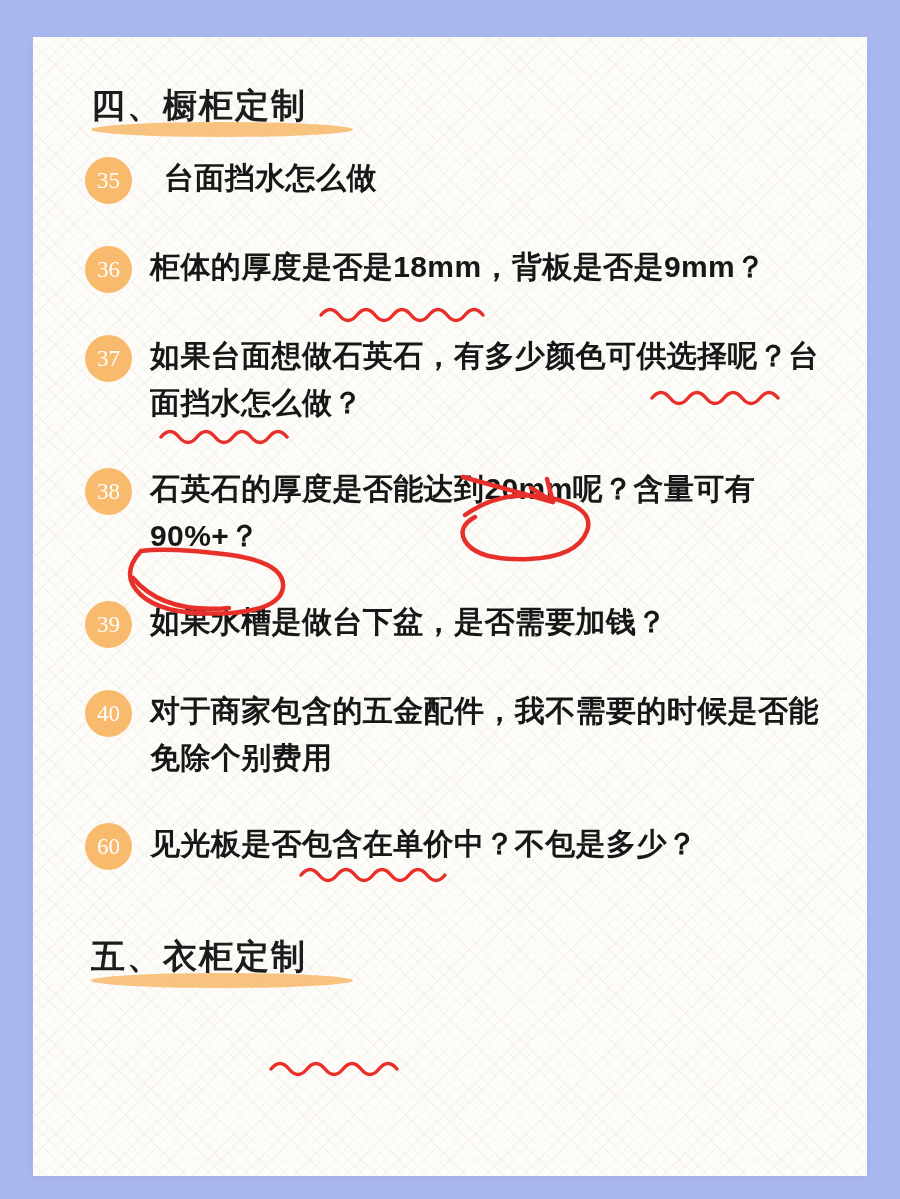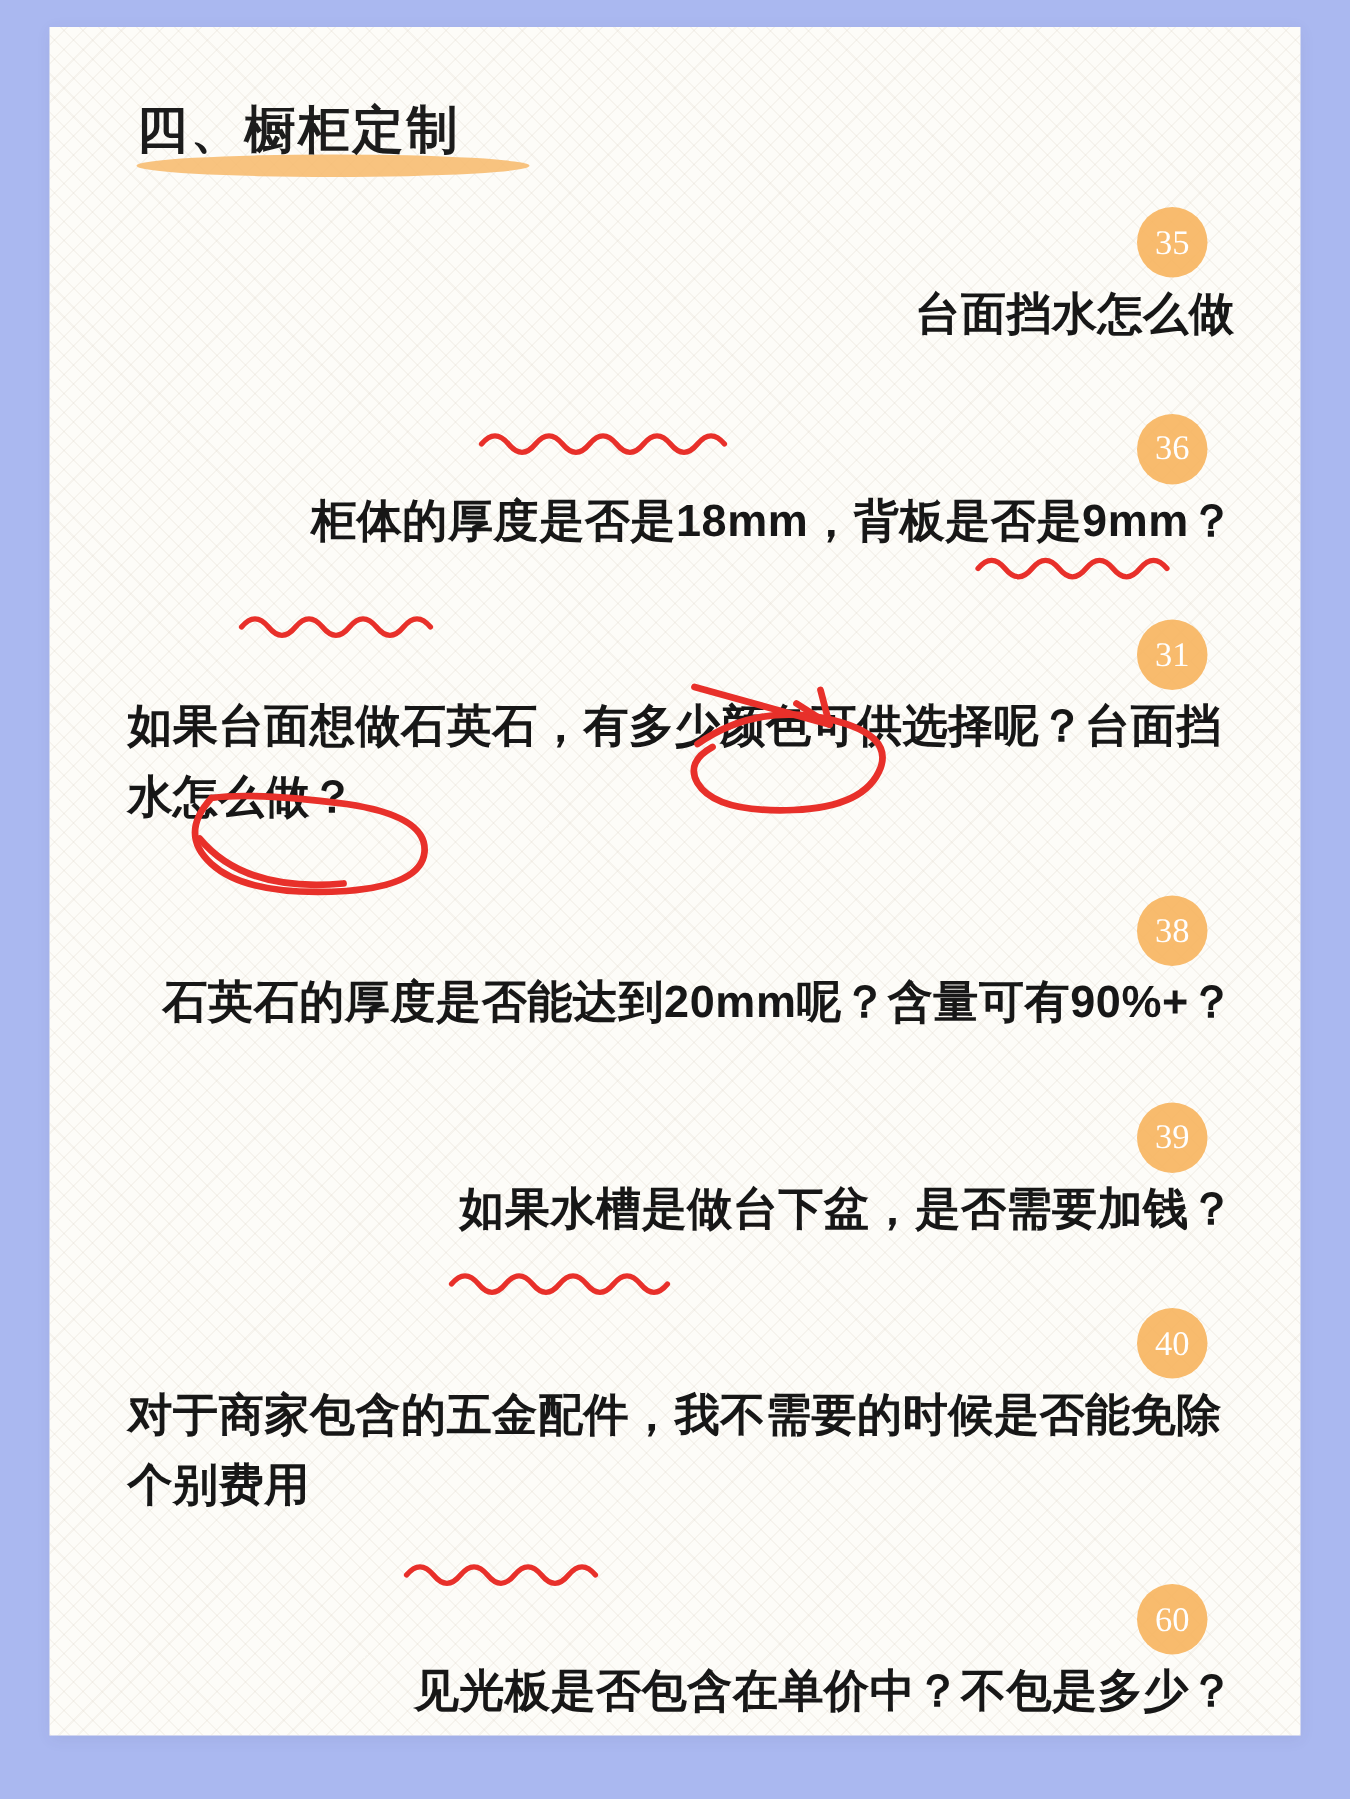--- a/index.html
+++ b/index.html
@@ -9,21 +9,21 @@
   body {
     width: 900px;
     height: 1199px;
     background: #aab8f0;
     font-family: "Liberation Sans", sans-serif;
     overflow: hidden;
   }
   .page {
     position: absolute;
     left: 33px;
-    top: 18px;
+    top: 37px;
     width: 834px;
     height: 1139px;
     background: #fdfcf8;
     background-image:
       repeating-linear-gradient(45deg, rgba(215,205,190,0.18) 0px, rgba(215,205,190,0.18) 1px, transparent 1px, transparent 9px),
       repeating-linear-gradient(-45deg, rgba(215,205,190,0.18) 0px, rgba(215,205,190,0.18) 1px, transparent 1px, transparent 9px);
     box-shadow: 0 2px 10px rgba(60,60,90,0.08);
     overflow: hidden;
   }
   .content {
@@ -59,23 +59,22 @@
     z-index: 1;
   }
   .section-wrap {
     position: relative;
     display: inline-block;
   }
 
   
   .item {
     display: flex;
-    align-items: flex-end;
+    align-items: flex-start;
     margin: 0 0 38px 0;
-    flex-direction: column;
   }
   .item-num {
     flex: 0 0 auto;
     width: 47px;
     height: 47px;
     border-radius: 50%;
     background: #f8b662;
     color: #ffffff;
     font-size: 23px;
     font-family: "Liberation Serif", serif;
@@ -129,21 +128,21 @@
       <div class="item-num">35</div>
       <div class="item-text">台面挡水怎么做</div>
     </div>
 
     <div class="item">
       <div class="item-num">36</div>
       <div class="item-text">柜体的厚度是否是18mm，背板是否是9mm？</div>
     </div>
 
     <div class="item">
-      <div class="item-num">31</div>
+      <div class="item-num">37</div>
       <div class="item-text">如果台面想做石英石，有多少颜色可供选择呢？台面挡水怎么做？</div>
     </div>
 
     <div class="item">
       <div class="item-num">38</div>
       <div class="item-text">石英石的厚度是否能达到20mm呢？含量可有90%+？</div>
     </div>
 
     <div class="item">
       <div class="item-num">39</div>

